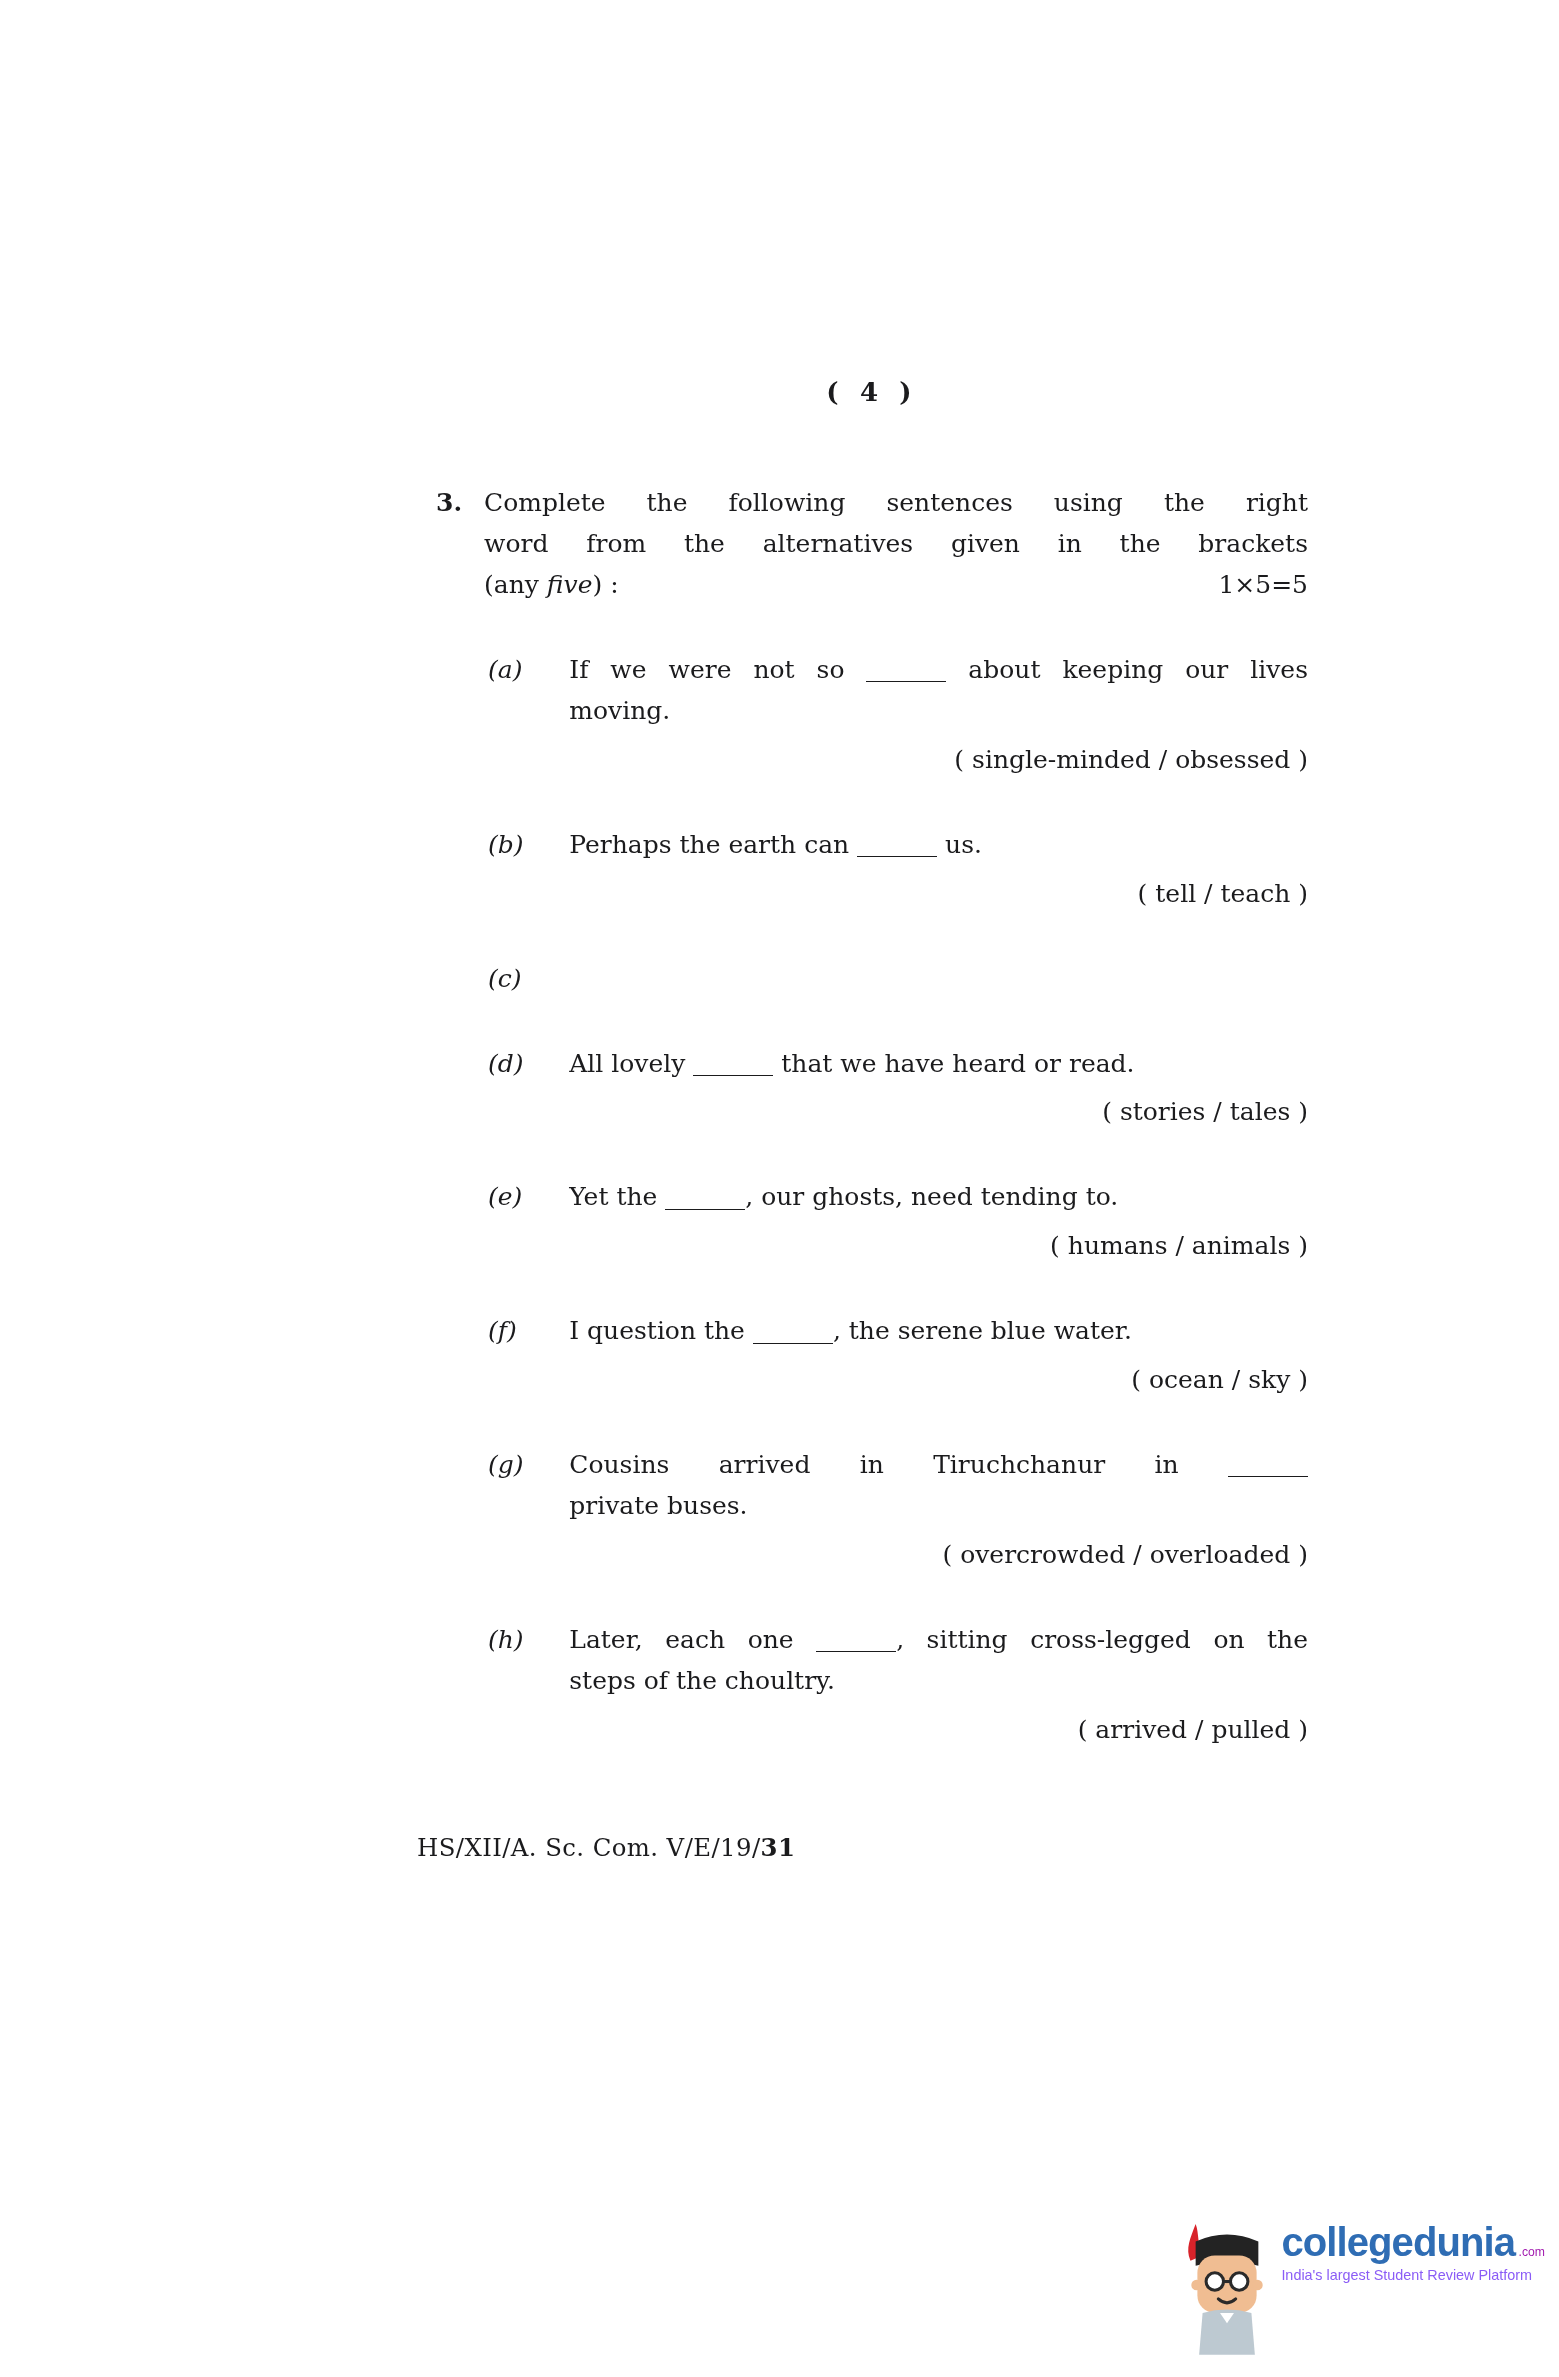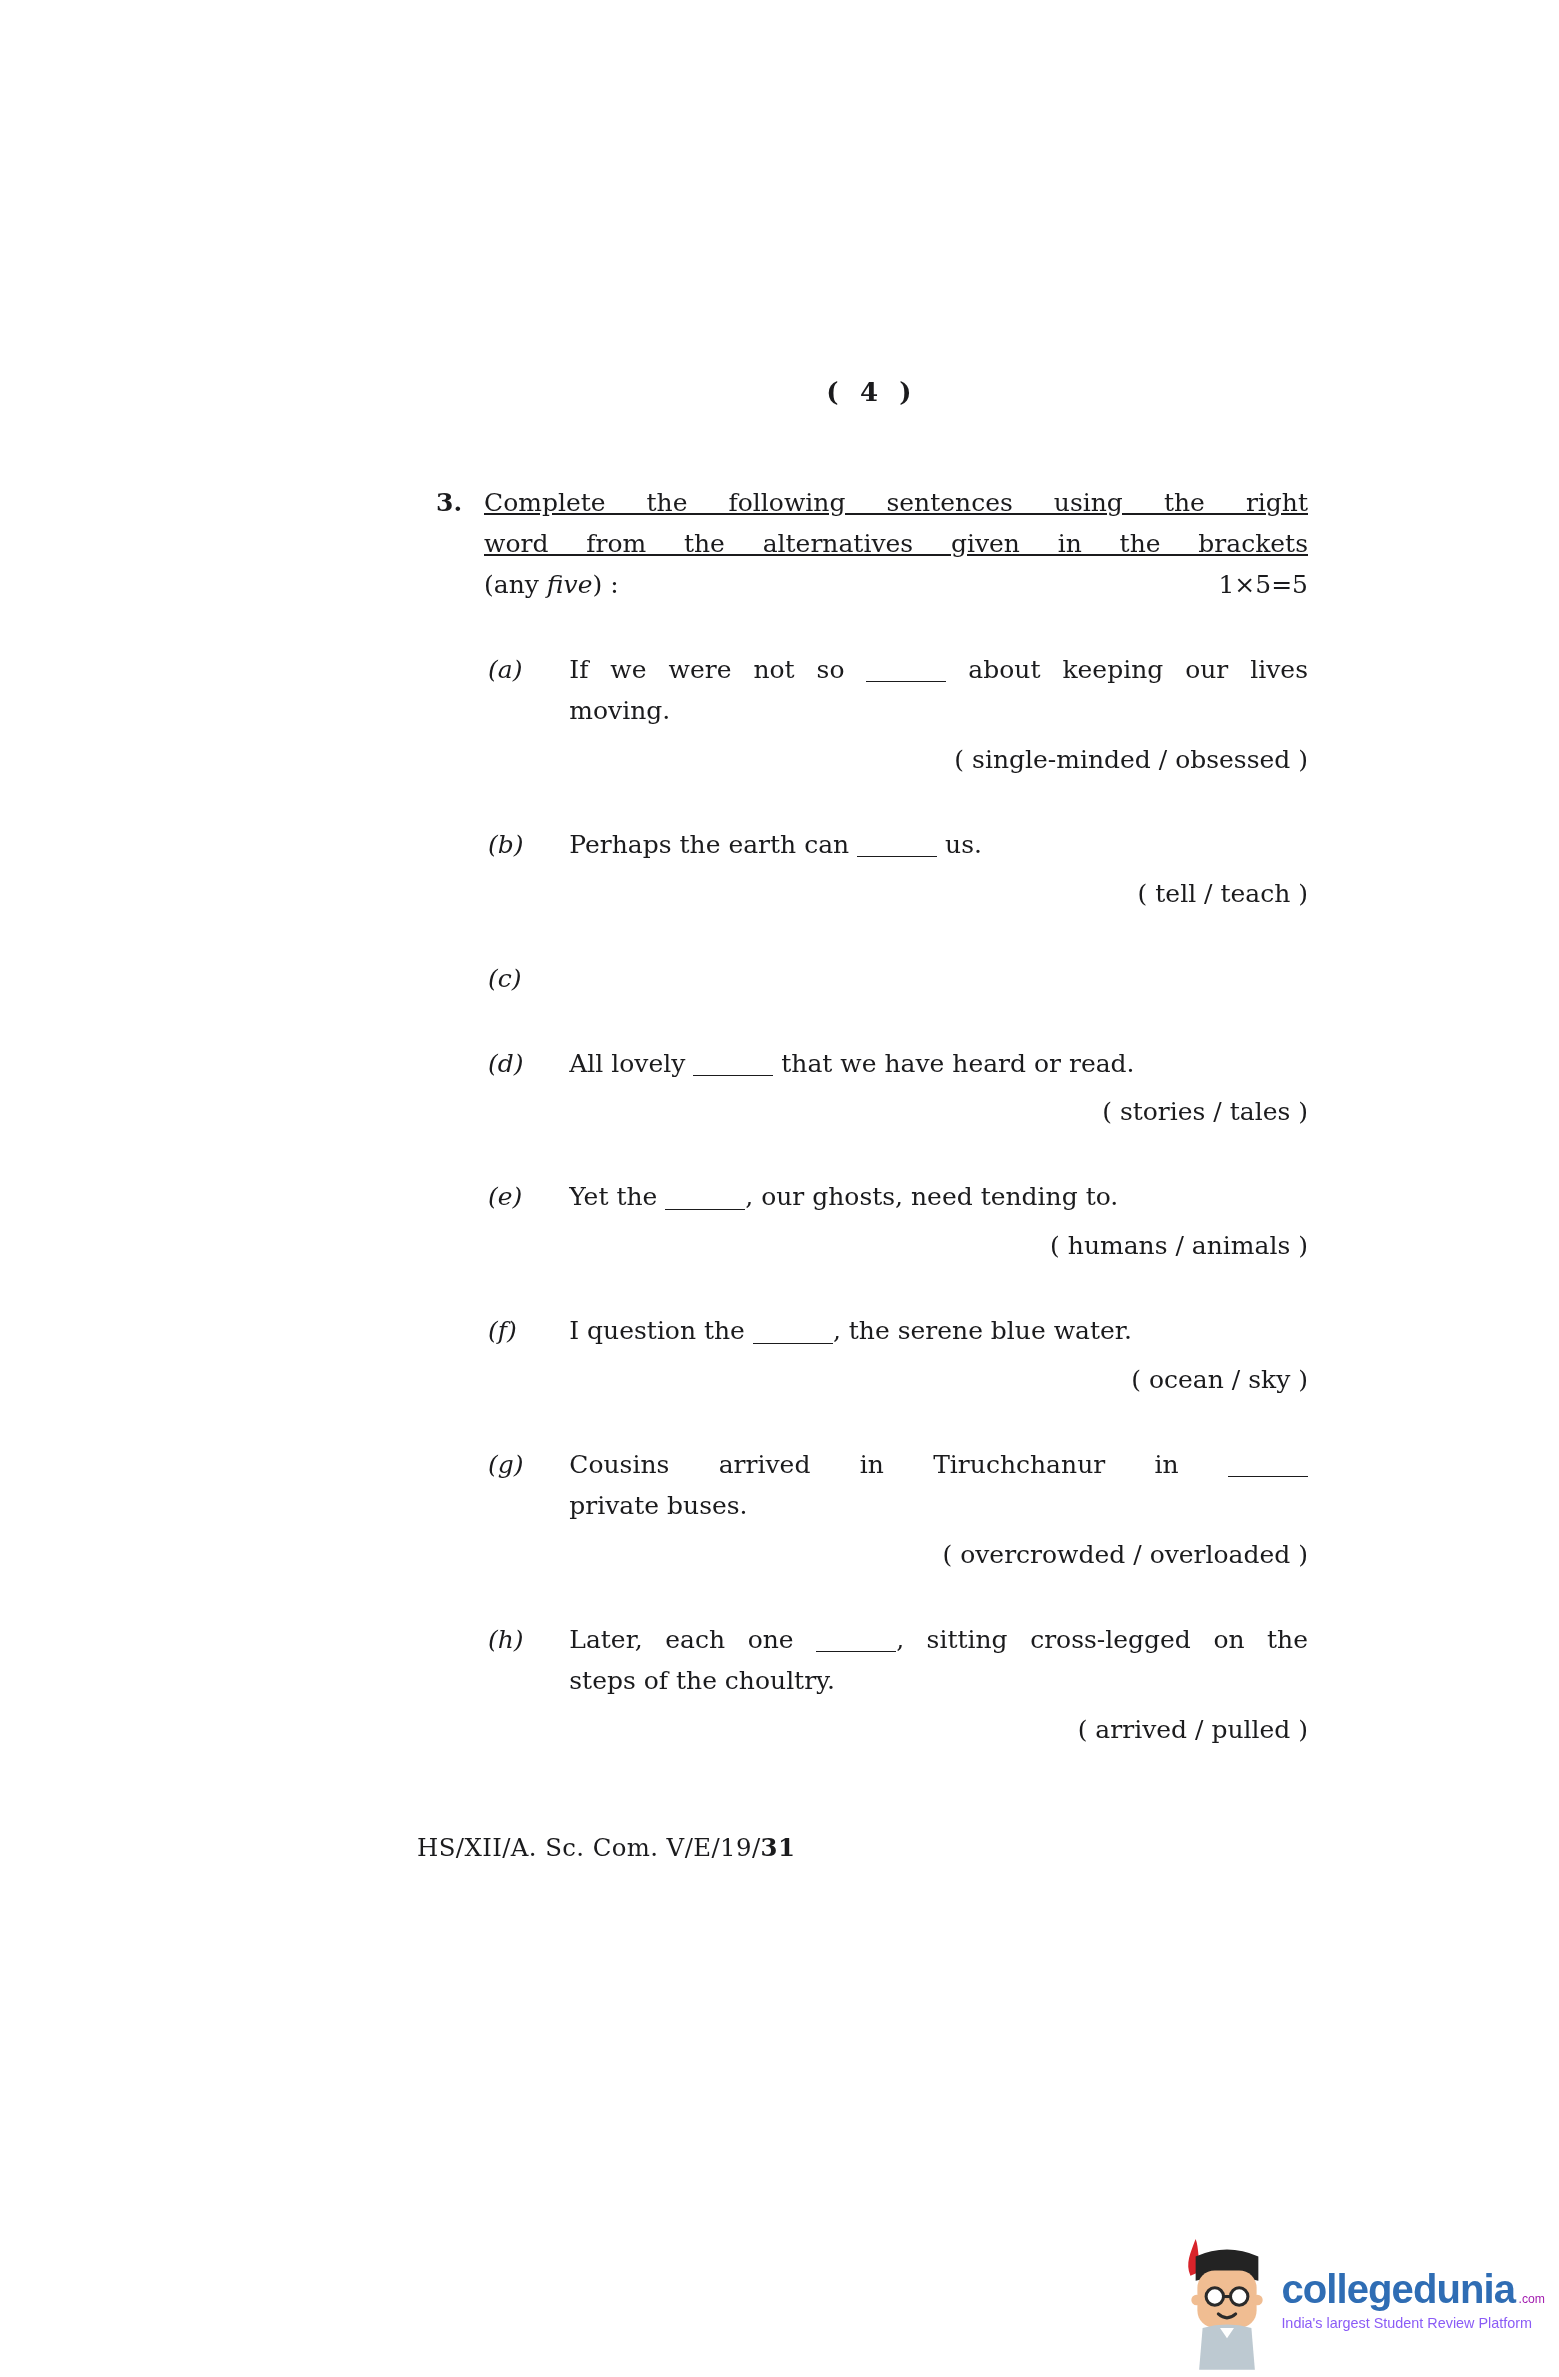--- a/index.html
+++ b/index.html
@@ -16,41 +16,41 @@
     overflow:hidden;
   }
   .content { position:absolute; left:436px; top:377px; width:872px; }
   .page-number {
     text-align:center; font-weight:bold; letter-spacing:6.1px;
     margin-bottom:75px; font-size:26px;
   }
   .question-head { display:flex; }
   .q-num { width:48px; font-weight:bold; line-height:41px; }
   .q-text { width:824px; }
-  .jline { text-align:justify; text-align-last:justify; line-height:41px;text-decoration:underline; }
+  .jline { text-align:justify; text-align-last:justify; line-height:41px; }
   .q-line3 { display:flex; justify-content:space-between; line-height:41px; }
   .q-any i { }
   .item { display:flex; padding-left:52px; margin-top:44px; }
   .item-label { width:74px; font-style:italic; line-height:41px; }
   .item-body { width:746px;margin-left:8px; }
   .line { line-height:41px; }
   .line.stretch { text-align:justify; text-align-last:justify; }
   .line:empty { display:none; }
   .options { line-height:41px; margin-top:7.8px; text-align:right; }
   .blank {
     display:inline-block; width:80px; height:7px;
     border-bottom:1.7px solid #1b1b1d; vertical-align:-4.4px;
   }
   .footer { position:absolute; left:417px; top:1833px; font-size:24.4px; letter-spacing:0.4px; }
   .footer b { font-weight:bold; }
 
   
   .brand {
-    position:absolute; right:14px; bottom:7px;
-    display:flex; align-items:center; gap:0;
+    position:absolute; right:14px; bottom:22px;
+    display:flex; align-items:flex-start; gap:0;
     font-family:"Liberation Sans",sans-serif;
   }
   .brand-text { padding-bottom:7px; }
   .brand-name-row { display:flex; align-items:flex-end; gap:3.5px; }
   .brand-name { font-size:40px; font-weight:bold; color:#2f6db4; letter-spacing:-0.9px; line-height:1; }
   .brand-tld { font-size:12.2px; color:#a21caf; padding-bottom:3.5px; }
   .brand-tagline { font-size:14.4px; color:#8b5cf6; margin-top:5.2px; white-space:nowrap; }
   .mascot { width:108px; height:133px; flex:0 0 auto; }
 </style>
 </head>

